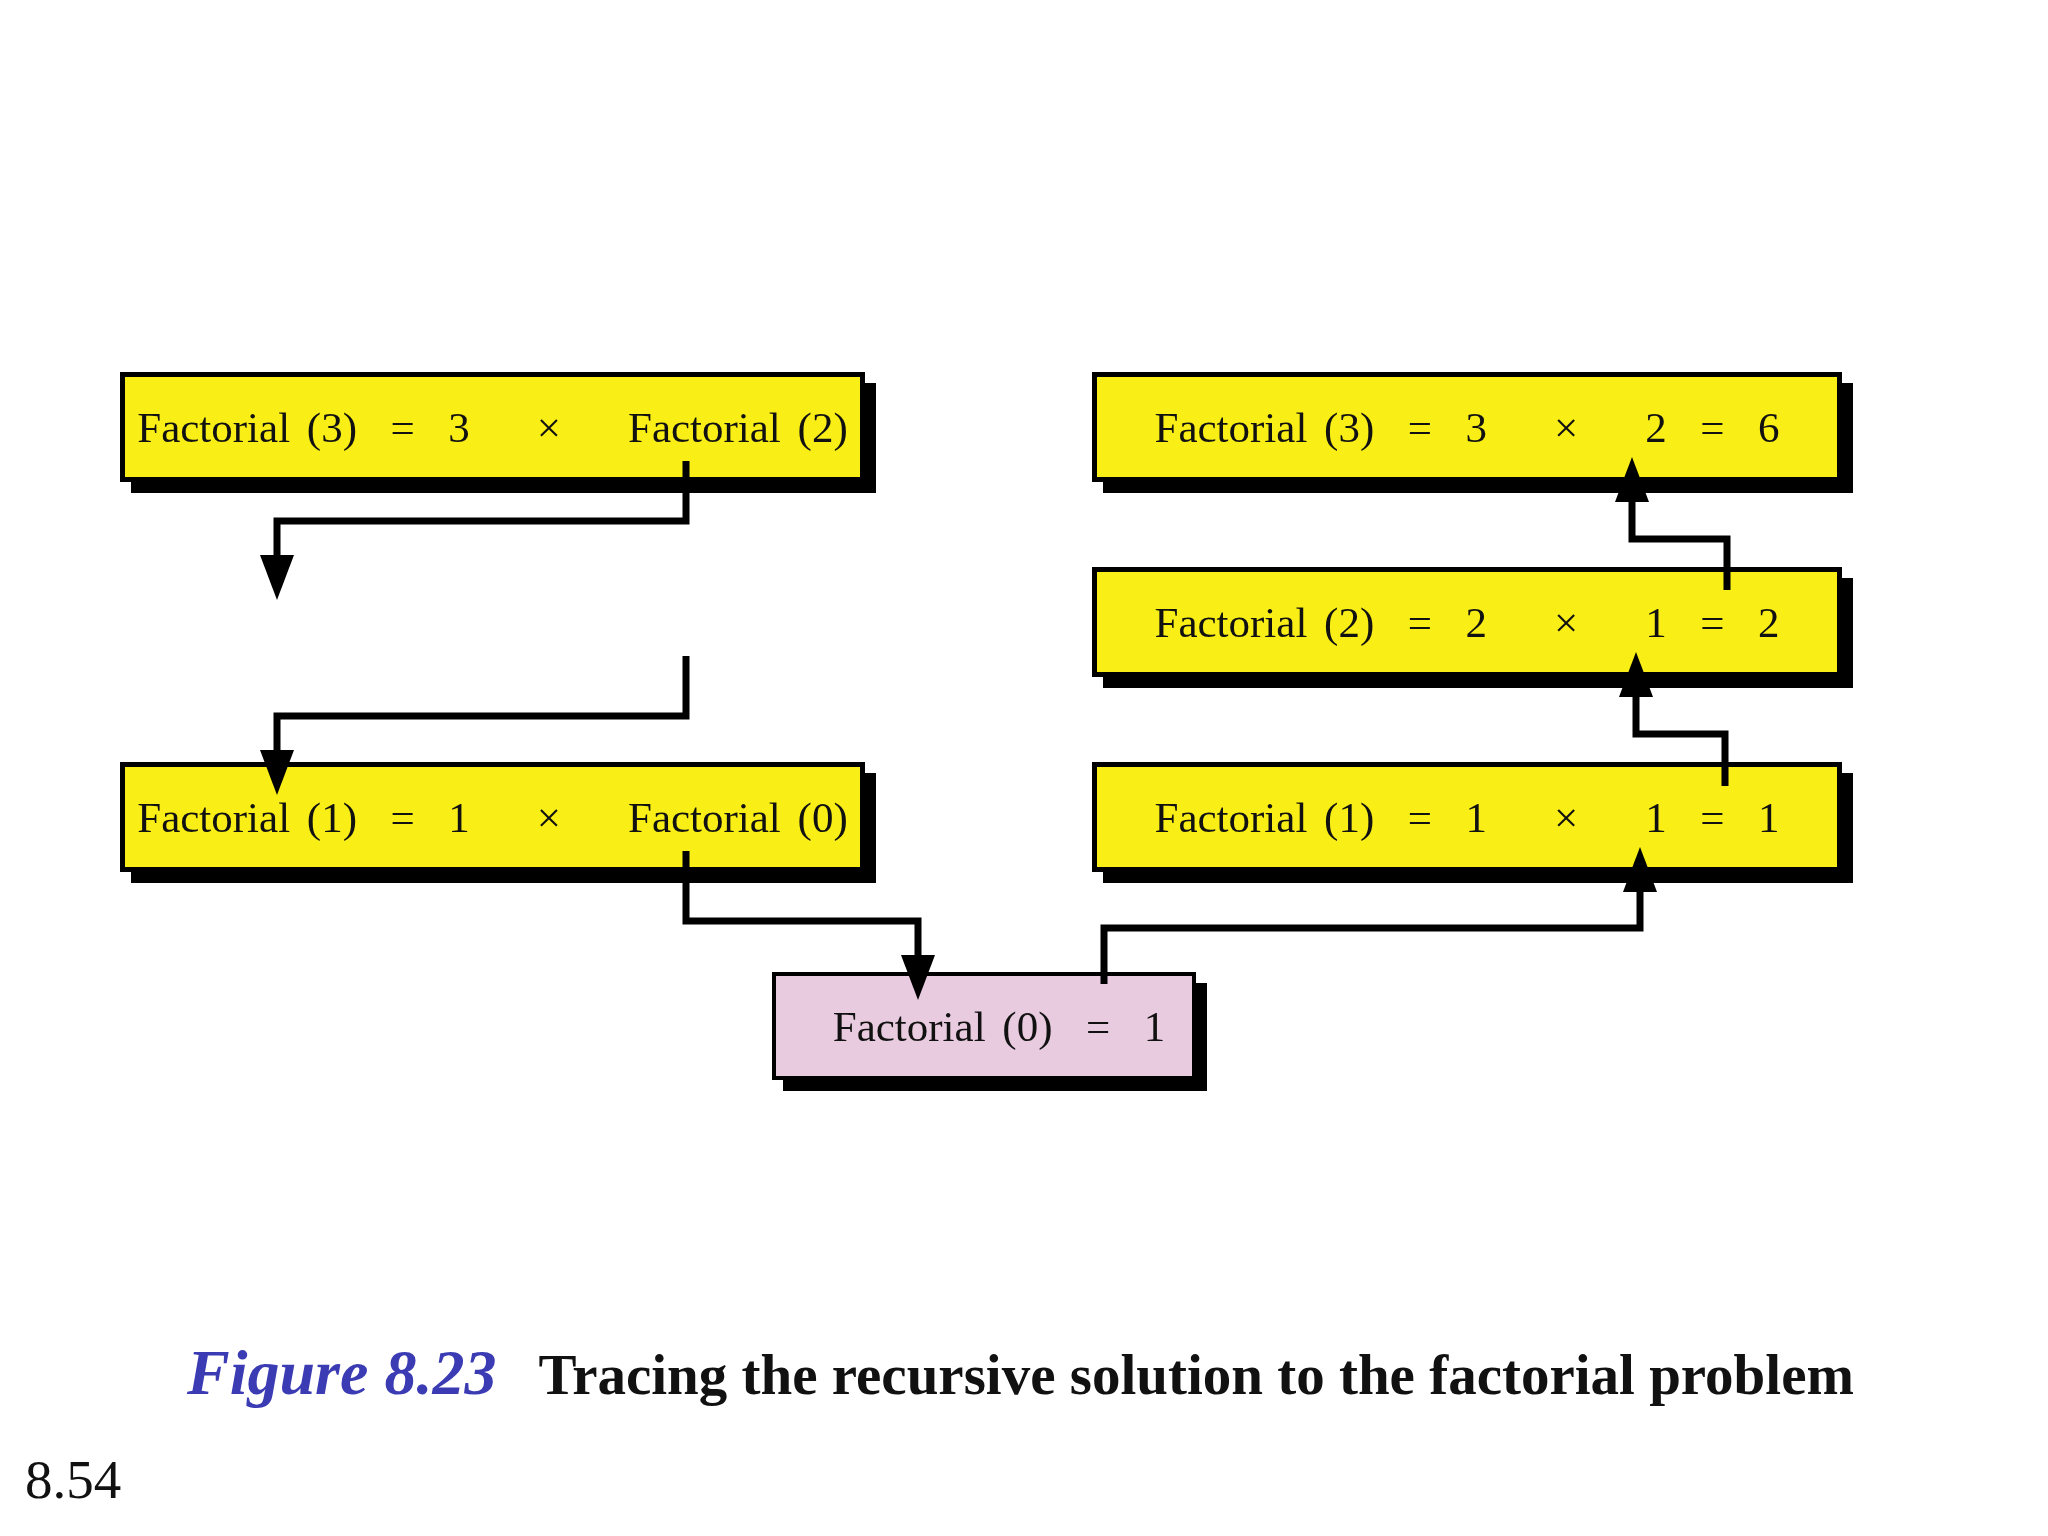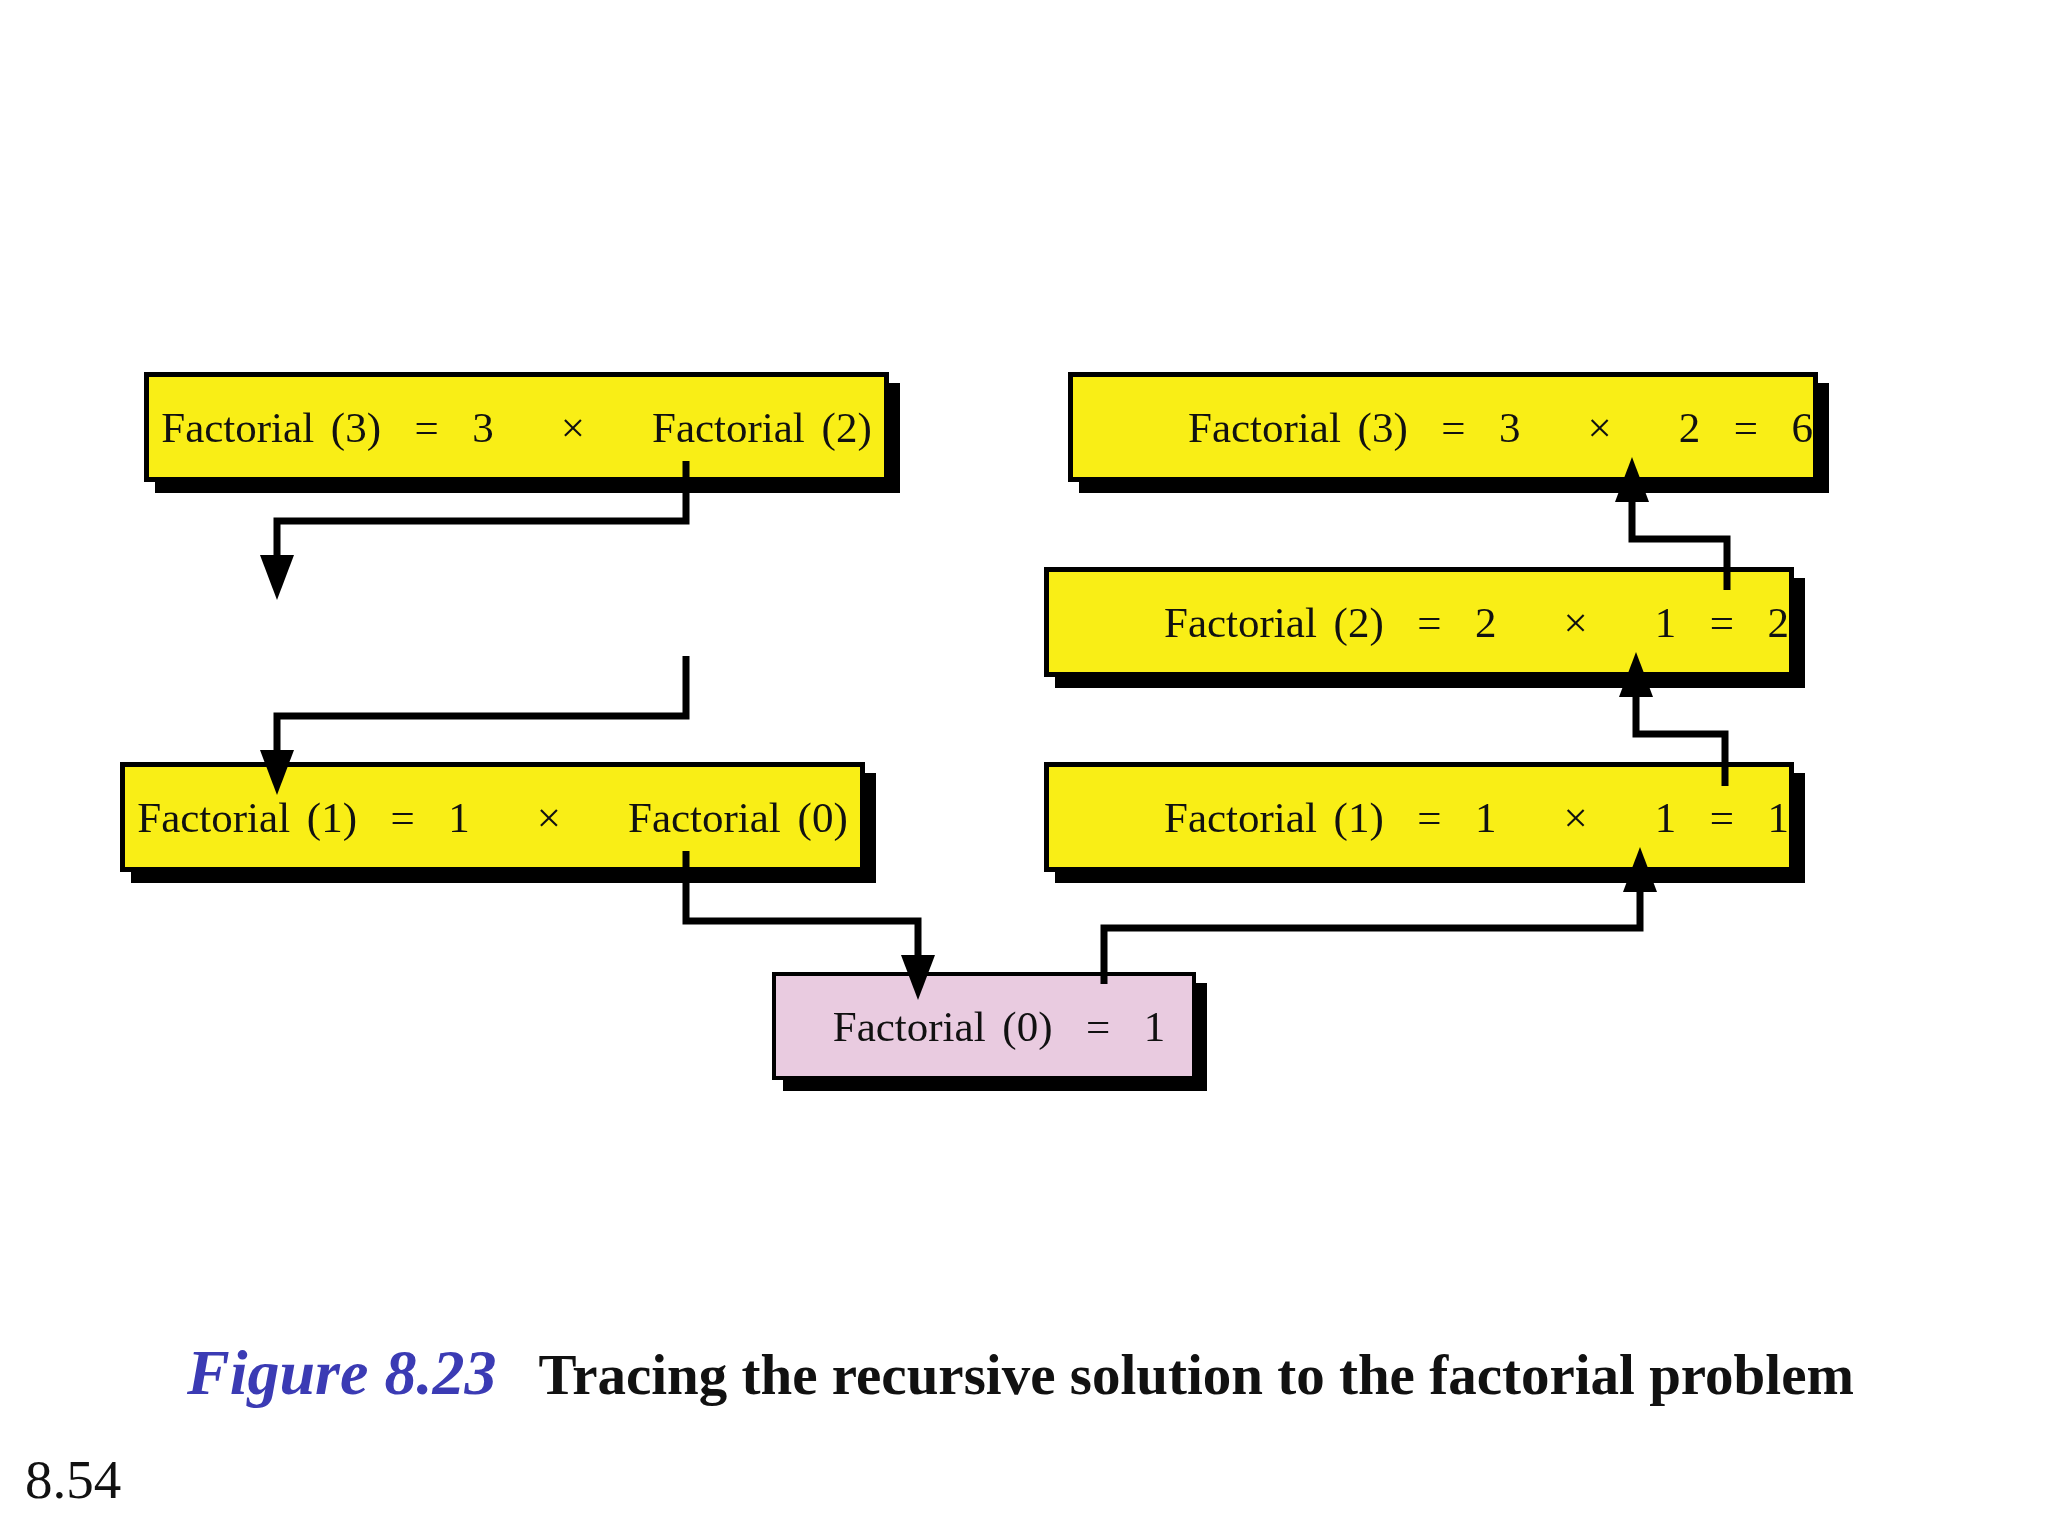--- a/index.html
+++ b/index.html
@@ -26,22 +26,22 @@
     justify-content: center;
     font-size: 43px;
     white-space: pre;
     word-spacing: 6px;
     z-index: 1;
   }
   .yellow { background: var(--box-yellow, #F9EE16); }
   .pink   { background: var(--box-pink, #E9CBE0); border-width: 4px; padding-left: 30px; }
 
   .box-l { left: 120px; width: 745px; height: 110px; }
-  .box-r { left: 1044px; width: 750px; height: 110px; justify-content: flex-end; }
-  .row-1 { top: 372px; margin-left: 24px; }
+  .box-r { left: 1092px; width: 750px; height: 110px; }
+  .row-1 { top: 372px; }
   .row-2 { top: 567px; }
   .row-3 { top: 762px; }
   .base-box { left: 772px; top: 972px; width: 424px; height: 108px; }
 
   #arrow-layer {
     position: absolute;
     left: 0; top: 0;
     width: 2048px;
     height: 1536px;
     z-index: 5;

